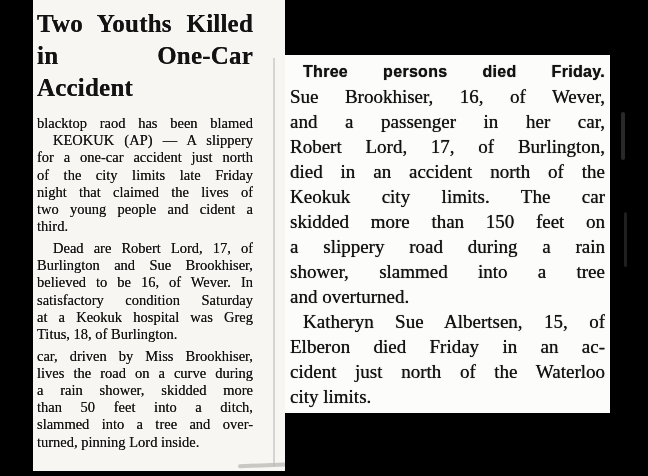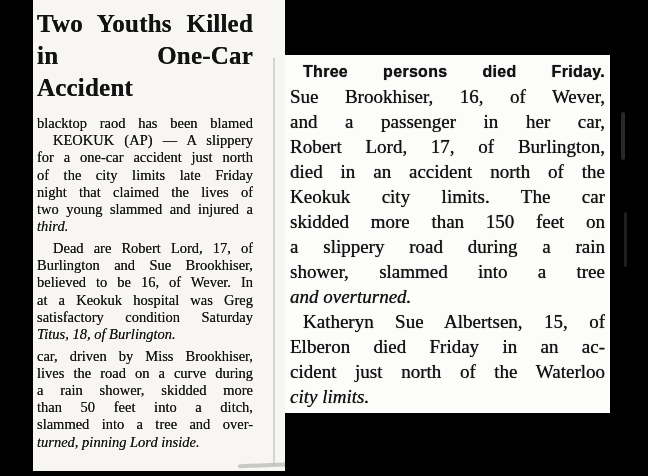--- a/index.html
+++ b/index.html
@@ -25,21 +25,21 @@
     font-weight: 700; font-size: 25px; line-height: 32px;
     letter-spacing: 0.2px; margin: 2px 0 11px 0;
     text-shadow: 0 0 0.6px rgba(0,0,0,0.8);
   }
   .headline .hline { text-align: justify; text-align-last: justify; }
   .leftbody { font-size: 14.5px; line-height: 17.2px; }
   .leftbody .para { margin: 0 0 4.5px 0; }
 
   
   .line { text-align: justify; text-align-last: justify; white-space: normal; overflow: hidden; }
-  .line.last { text-align-last: left; font-style: italic; }
+  .line.last { text-align-last: left; }
   .leftbody .line.indent { text-indent: 16px; }
   .leftbody .line { text-shadow: 0 0 0.5px rgba(0,0,0,0.75); }
 
   
   .col-rule {
     position: absolute; left: 273px; top: 58px; width: 2px; height: 408px;
     background: var(--rule, #b8b8b8); opacity: 0.55;
   }
 
   
@@ -82,29 +82,29 @@
       <div class="hline">in One-Car Accident</div>
     </div>
     <div class="leftbody">
       <div>
           <div class="para">
             <div class="line">blacktop raod has been blamed</div>
             <div class="line indent">KEOKUK (AP) — A slippery</div>
             <div class="line">for a one-car accident just north</div>
             <div class="line">of the city limits late Friday</div>
             <div class="line">night that claimed the lives of</div>
-            <div class="line">two young slammed and injured a</div>
+            <div class="line">two young people and cident a</div>
             <div class="line last">third.</div>
           </div>
           <div class="para">
             <div class="line indent">Dead are Robert Lord, 17, of</div>
             <div class="line">Burlington and Sue Brookhiser,</div>
             <div class="line">believed to be 16, of Wever. In</div>
+            <div class="line">satisfactory condition Saturday</div>
             <div class="line">at a Keokuk hospital was Greg</div>
-            <div class="line">satisfactory condition Saturday</div>
             <div class="line last">Titus, 18, of Burlington.</div>
           </div>
           <div class="para">
             <div class="line">car, driven by Miss Brookhiser,</div>
             <div class="line">lives the road on a curve during</div>
             <div class="line">a rain shower, skidded more</div>
             <div class="line">than 50 feet into a ditch,</div>
             <div class="line">slammed into a tree and over-</div>
             <div class="line last">turned, pinning Lord inside.</div>
           </div>

